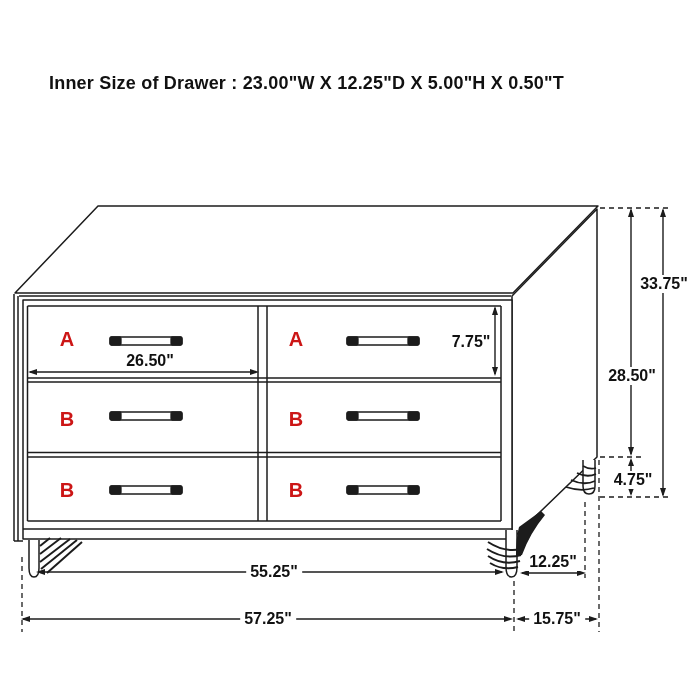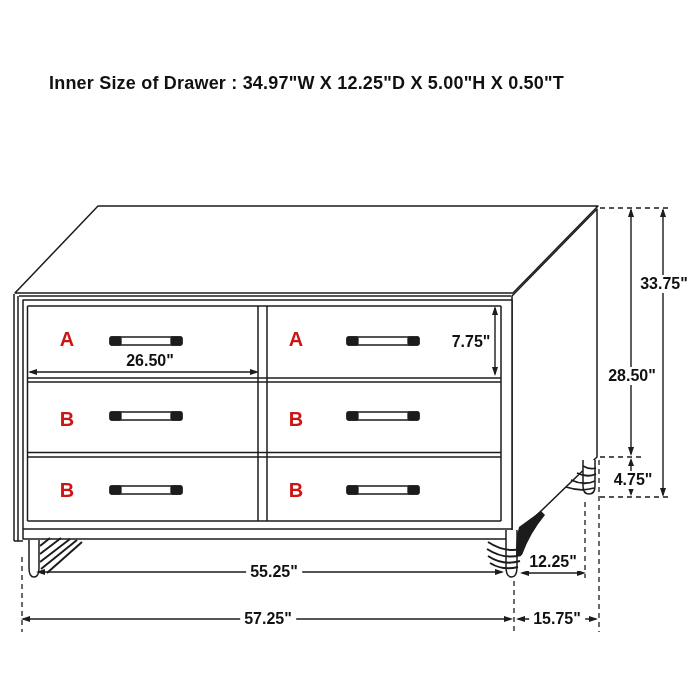--- a/index.html
+++ b/index.html
@@ -12,21 +12,21 @@
        color:#111;white-space:nowrap;line-height:1;}
   .dim.bg{background:#fff;padding:1px 4px;}
   .ltr{position:absolute;transform:translate(-50%,-50%);font-weight:bold;font-size:20px;
        color:#cc1616;line-height:1;}
 </style>
 </head>
 <body>
 
 <div id="stage">
 
-  <div class="title">Inner Size of Drawer : 34.97"W X 12.25"D X 5.00"H X 0.50"T</div>
+  <div class="title">Inner Size of Drawer : 23.00"W X 12.25"D X 5.00"H X 0.50"T</div>
 
   <svg id="art" width="700" height="700" viewBox="0 0 700 700">
 
     <g stroke="#1c1c1c" stroke-width="1.3" fill="none" stroke-dasharray="5 4">
       <line x1="600" y1="208" x2="668" y2="208"></line>
       <line x1="600" y1="457" x2="644" y2="457"></line>
       <line x1="600" y1="497" x2="668" y2="497"></line>
       <line x1="22" y1="557" x2="22" y2="632"></line>
       <line x1="514" y1="581" x2="514" y2="632"></line>
       <line x1="585" y1="502" x2="585" y2="578"></line>

